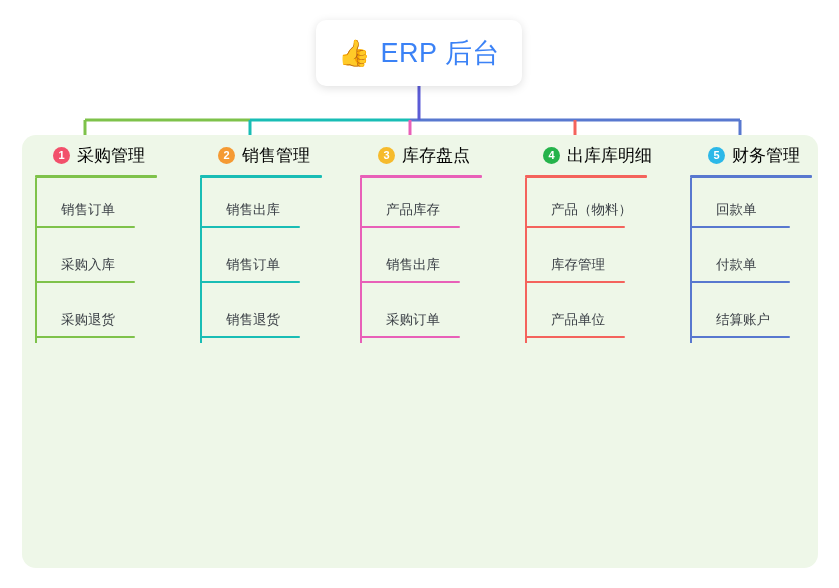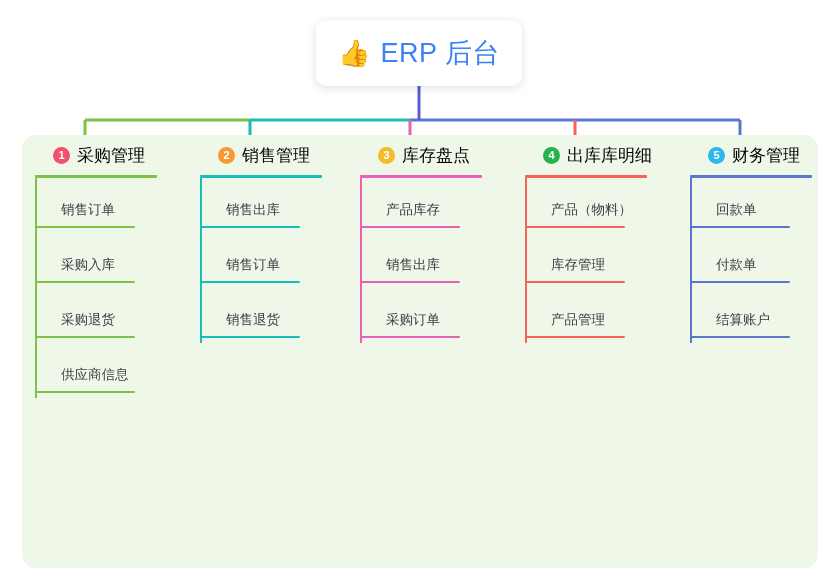--- a/index.html
+++ b/index.html
@@ -199,25 +199,20 @@
             <div class="leaf">
               <div class="leaf-spine" style="background: rgb(126, 194, 74);"></div>
               <div class="leaf-label">采购入库</div>
               <div class="leaf-rule" style="background: rgb(126, 194, 74);"></div>
             </div>
             <div class="leaf">
               <div class="leaf-spine" style="background: rgb(126, 194, 74);"></div>
               <div class="leaf-label">采购退货</div>
               <div class="leaf-rule" style="background: rgb(126, 194, 74);"></div>
             </div>
-            <div class="leaf">
-              <div class="leaf-spine" style="background: rgb(126, 194, 74);"></div>
-              <div class="leaf-label">供应商信息</div>
-              <div class="leaf-rule" style="background: rgb(126, 194, 74);"></div>
-            </div>
           </div>
         </div>
         <div class="column col-1">
           <div class="col-header">
             <span class="badge" style="background: rgb(245, 154, 51);">2</span>
             <span class="col-title">销售管理</span>
           </div>
           <div class="header-rule" style="background: rgb(25, 189, 181);"></div>
           <div class="leaf-list">
             <div class="leaf">
@@ -273,21 +268,21 @@
               <div class="leaf-label">产品（物料）</div>
               <div class="leaf-rule" style="background: rgb(244, 99, 92);"></div>
             </div>
             <div class="leaf">
               <div class="leaf-spine" style="background: rgb(244, 99, 92);"></div>
               <div class="leaf-label">库存管理</div>
               <div class="leaf-rule" style="background: rgb(244, 99, 92);"></div>
             </div>
             <div class="leaf">
               <div class="leaf-spine" style="background: rgb(244, 99, 92);"></div>
-              <div class="leaf-label">产品管理</div>
+              <div class="leaf-label">产品单位</div>
               <div class="leaf-rule" style="background: rgb(244, 99, 92);"></div>
             </div>
           </div>
         </div>
         <div class="column col-4">
           <div class="col-header">
             <span class="badge" style="background: rgb(44, 184, 232);">5</span>
             <span class="col-title">财务管理</span>
           </div>
           <div class="header-rule" style="background: rgb(88, 120, 207);"></div>

